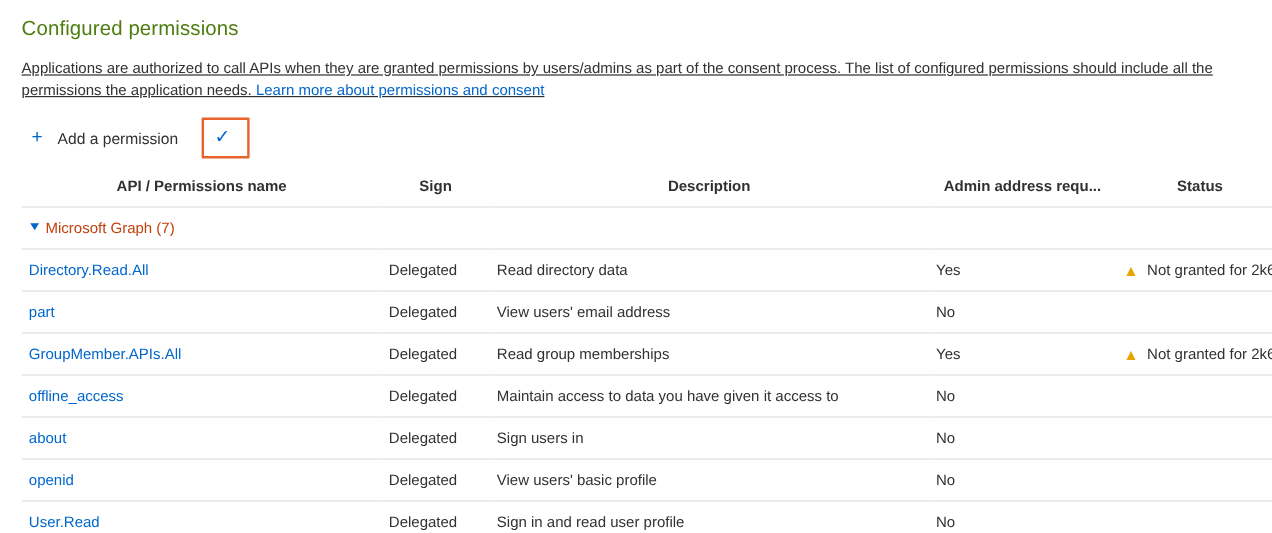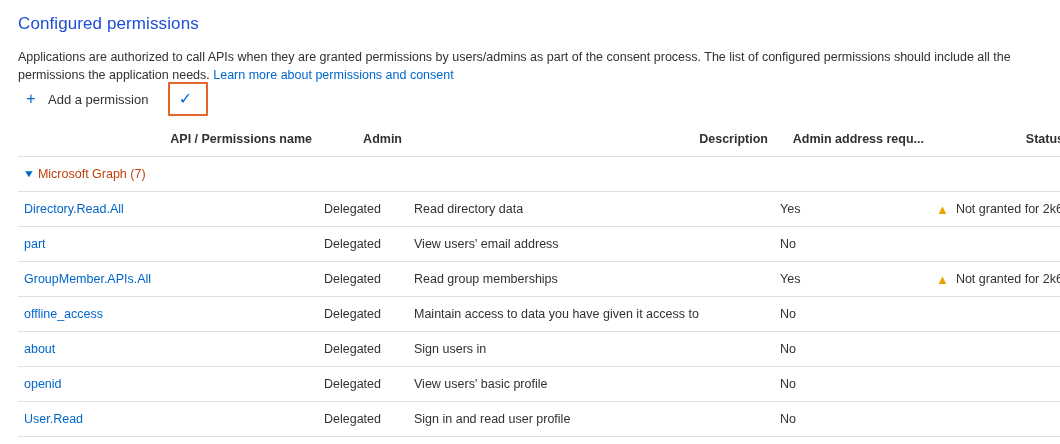--- a/index.html
+++ b/index.html
@@ -16,29 +16,31 @@
     overflow: hidden;
   }
   .page {
     padding: 14px 18px 0 18px;
     box-sizing: border-box;
     width: 1060px;
   }
   .section-title {
     font-size: 17px;
     font-weight: 400;
-    color: #1d4ed8;
+    color: #4d7c0f;
     margin: 0 0 14px 0;
     letter-spacing: 0.1px;
   }
   .description {
     font-size: 12.5px;
     line-height: 18px;
     color: #323130;
     max-width: 1000px;
+    margin-bottom: 16px;
+    text-decoration: underline;
   }
   .link {
     color: #0066cc;
     text-decoration: none;
     cursor: pointer;
   }
   .command-bar {
     display: flex;
     align-items: center;
     gap: 4px;
@@ -74,21 +76,21 @@
     align-items: center;
     height: 30px;
     margin-left: 6px;
   }
   table.perm {
     width: 1024px;
     border-collapse: collapse;
     table-layout: fixed;
   }
   table.perm th {
-    text-align: right;
+    text-align: center;
     font-weight: 600;
     font-size: 12.5px;
     color: #323130;
     padding: 8px 6px 10px 6px;
     border-bottom: 1px solid #e1dfdd;
     vertical-align: bottom;
   }
   table.perm td {
     font-size: 12.5px;
     color: #323130;
@@ -164,21 +166,21 @@
       <button class="cmd-btn">
         <span class="cmd-icon">✓</span>
       </button>
     </span>
   </div>
 
   <table class="perm">
     <thead>
       <tr>
         <th class="col-name">API / Permissions name</th>
-        <th class="col-type">Admin</th>
+        <th class="col-type">Sign</th>
         <th class="col-desc">Description</th>
         <th class="col-admin">Admin address requ...</th>
         <th class="col-status">Status</th>
 
       </tr>
     </thead>
     <tbody>
 
       <tr class="group-row">
         <td colspan="5">

